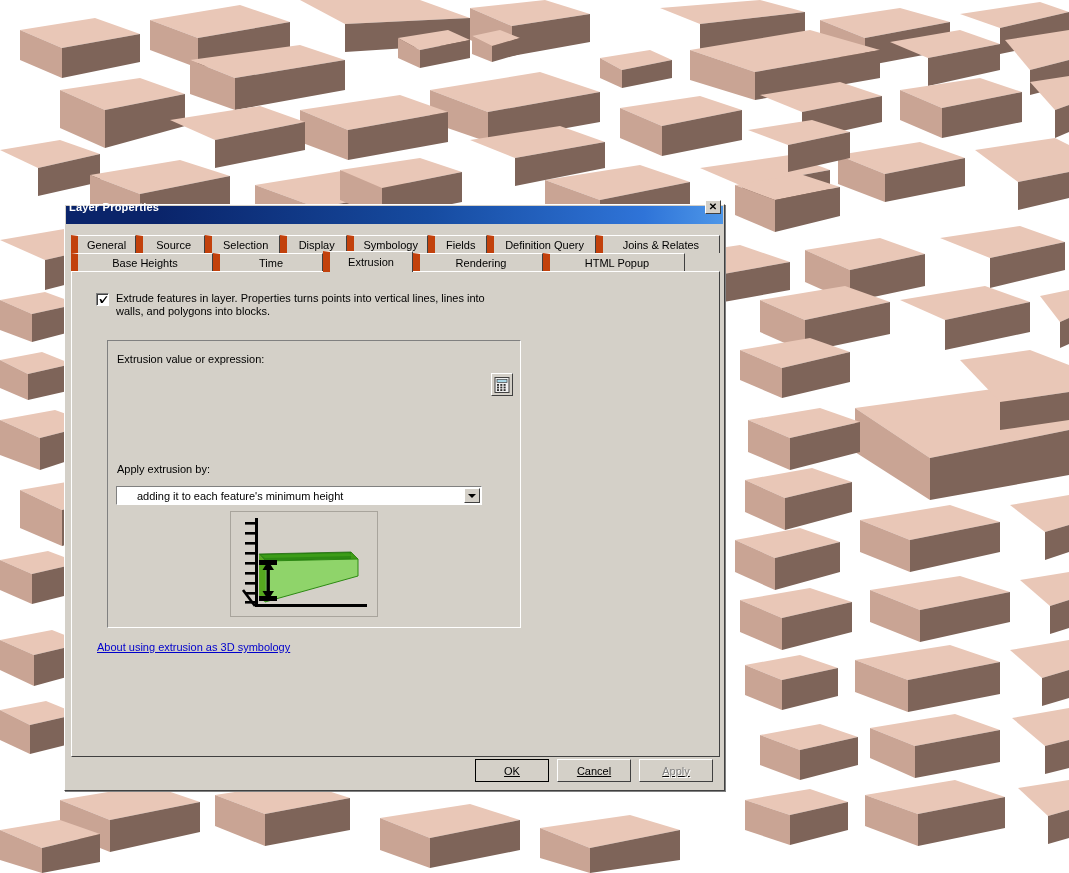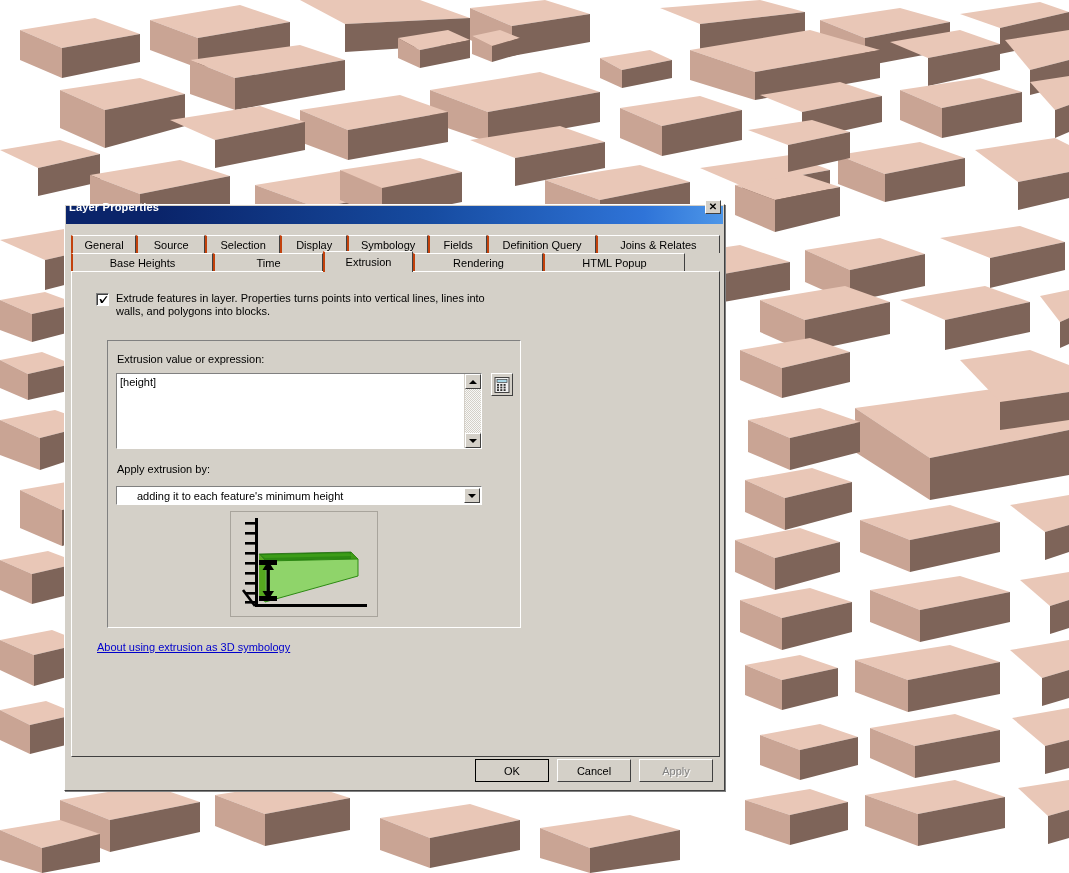--- a/index.html
+++ b/index.html
@@ -96,21 +96,21 @@
     height: 18px;
     display: flex;
   }
   .tab-row.row1 { top: 0px; }
   .tab-row.row2 { top: 18px; }
 
   .tab {
     height: 18px;
     background: #d4d0c8;
     border-top: 1px solid #ffffff;
-    border-left: 2px solid #c2410c;
+    border-left: 7px solid #c2410c;
     border-right: 1px solid #404040;
     box-sizing: border-box;
     display: flex;
     align-items: center;
     justify-content: center;
     font-size: 11px;
     color: #000000;
     cursor: default;
     position: relative;
     white-space: nowrap;
@@ -356,20 +356,21 @@
 
   
   .btn-row {
     position: absolute;
     left: 410px;
     top: 554px;
     width: 245px;
     height: 24px;
     display: flex;
     gap: 8px;
+    text-decoration: underline;
   }
   .winbtn {
     width: 74px;
     height: 23px;
     background: #d4d0c8;
     border-top: 1px solid #ffffff;
     border-left: 1px solid #ffffff;
     border-right: 1px solid #404040;
     border-bottom: 1px solid #404040;
     box-sizing: border-box;
@@ -805,32 +806,20 @@
           <path d="M0.5 4 L2 4 L3.4 6 L7 1.2 L8.5 1.2 L3.6 8 L2 8 Z" fill="#000000"></path>
         </svg>
       </div>
       <div class="check-label">Extrude features in layer.  Properties turns points into vertical lines, lines into walls, and polygons into blocks.</div>
     </div>
 
     <div class="groupbox">
 
       <div class="gb-label">Extrusion value or expression:</div>
 
-      <div class="expr-wrap">
-        <div class="expr-text">[height]</div>
-        <div class="vscroll">
-          <div class="arrow">
-              <div class="tri up"></div>
-            </div>
-          <div class="track"></div>
-          <div class="arrow">
-              <div class="tri down"></div>
-            </div>
-        </div>
-      </div>
 
       <div class="calc-btn">
         <svg width="16" height="16" viewBox="0 0 16 16">
           <rect x="1" y="0.5" width="14" height="15" fill="#f0f0f0" stroke="#404040" stroke-width="1"></rect>
           <rect x="3" y="2.5" width="10" height="3" fill="#a8d8e8" stroke="#404040" stroke-width="0.7"></rect>
           <g fill="#303030">
             <rect x="3" y="7" width="2" height="1.8"></rect>
             <rect x="6.3" y="7" width="2" height="1.8"></rect>
             <rect x="9.6" y="7" width="2" height="1.8"></rect>
             <rect x="3" y="9.6" width="2" height="1.8"></rect>

